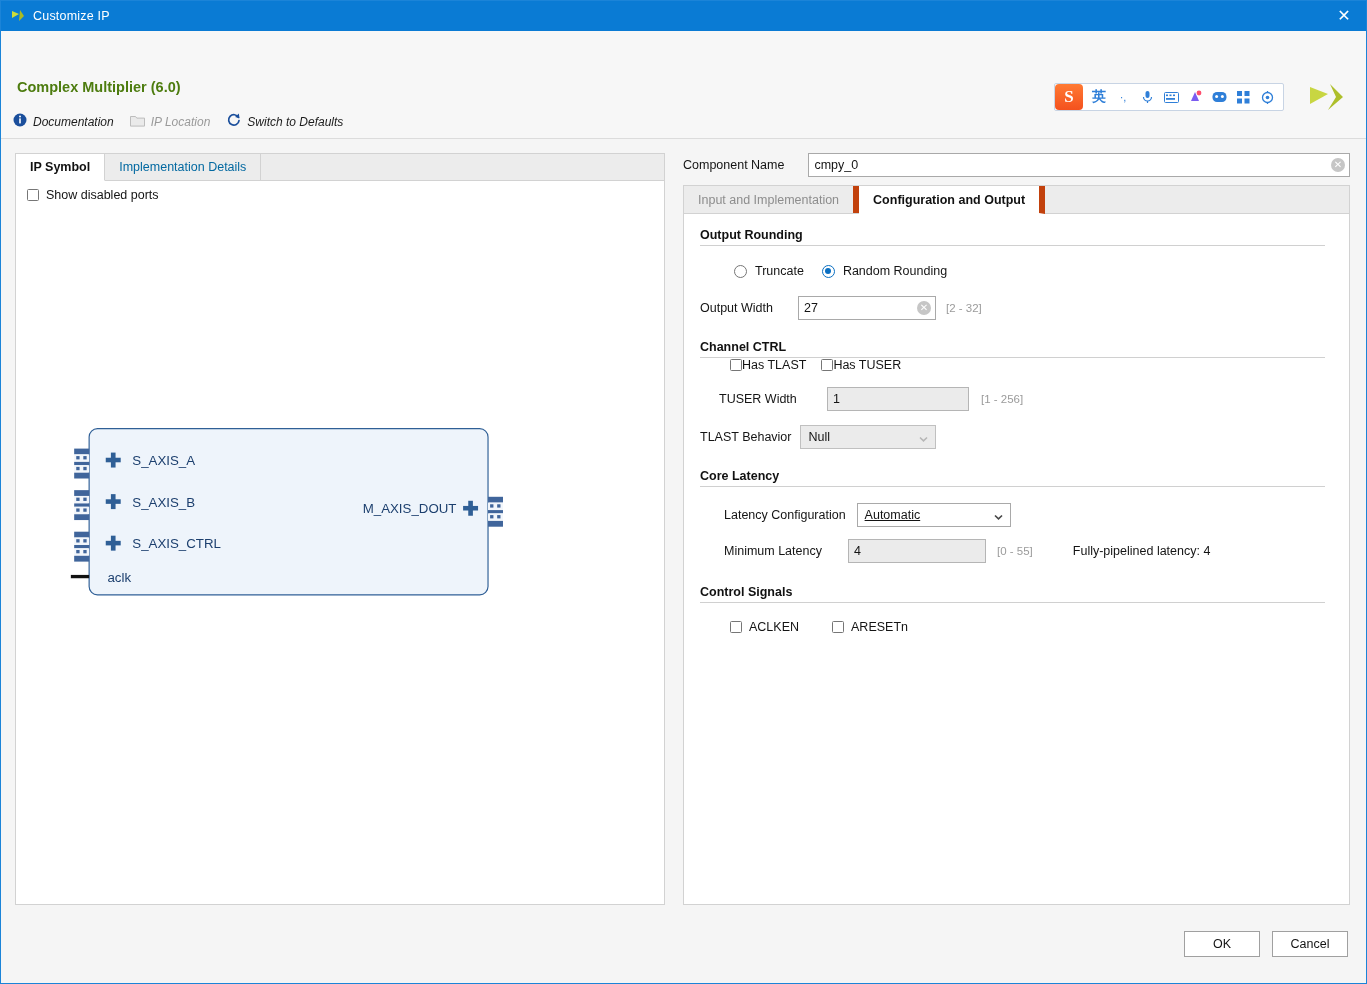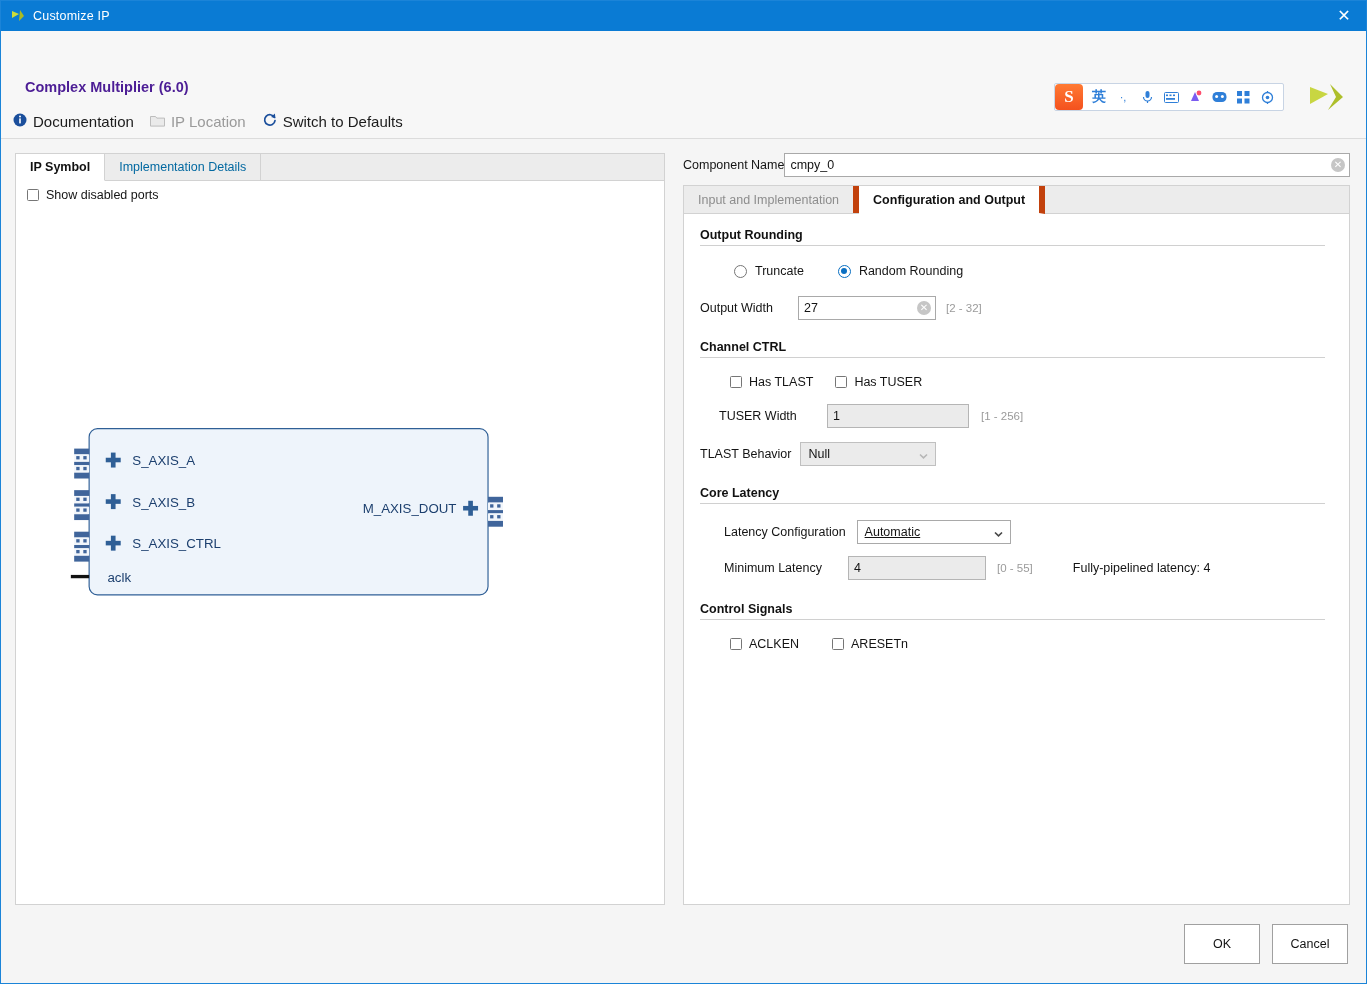--- a/index.html
+++ b/index.html
@@ -46,32 +46,32 @@
   }
   
   #header {
     flex: 0 0 auto;
     background: #f7f7f7;
     border-bottom: 1px solid #dcdcdc;
     position: relative;
     height: 108px;
   }
   #ip-title {
-    position: absolute; left: 24px; top: 56px;
+    position: absolute; left: 16px; top: 56px;
     transform: translateY(-50%);
-    font-size: 14.5px; font-weight: bold; color: #4c1d95;
+    font-size: 14.5px; font-weight: bold; color: #4d7c0f;
   }
   #toolbar-links {
     position: absolute; left: 12px; top: 108px;
     transform: translateY(-100%);
     display: flex; align-items: center; gap: 16px;
     padding-bottom: 8px;
   }
   .tl-item { display: flex; align-items: center; gap: 6px; cursor: pointer; }
-  .tl-item .tl-label { font-size: 15px; color: #1b1b1b; }
+  .tl-item .tl-label { font-size: 12px; color: #1b1b1b; font-style: italic; }
   .tl-item.disabled .tl-label { color: #9a9a9a; }
   
   #ime-bar {
     position: absolute; right: 82px; top: 52px;
     height: 28px;
     display: flex; align-items: center;
     border: 1px solid #c8d4e4;
     background: #ffffff;
     padding: 0 4px 0 0;
     border-radius: 2px;
@@ -151,21 +151,21 @@
   
   #ip-symbol { position: absolute; left: 0; top: 0; width:100%; height:100%; }
   
   #right-panel {
     flex: 1 1 auto;
     display: flex; flex-direction: column;
     min-width: 0;
   }
   #comp-name-row {
     display: flex; align-items: center;
-    gap: 0;
+    gap: 24px;
     margin-bottom: 8px;
     flex: 0 0 auto;
   }
   #comp-name-label { font-size: 12.5px; color: #141414; white-space: nowrap; }
   .txtfield {
     position: relative;
     border: 1px solid #a9a9a9;
     background: #ffffff;
     height: 24px;
     display: flex; align-items: center;
@@ -256,21 +256,21 @@
   }
   
   #footer {
     flex: 0 0 auto;
     height: 78px;
     display: flex; align-items: center; justify-content: flex-end;
     padding-right: 18px; gap: 12px;
     background: #f5f5f5;
   }
   .btn {
-    width: 76px; height: 40px;
+    width: 76px; height: 26px;
     border: 1px solid #a0a0a0;
     background: #ffffff;
     font-size: 12.5px; color: #141414;
     display: flex; align-items: center; justify-content: center;
     cursor: pointer;
   }
 </style>
 </head>
 <body>
 
@@ -498,40 +498,40 @@
         </div>
 
         <div id="right-content">
 
           <div class="sec">
             <div class="section-title">Output Rounding</div>
             <div class="section-rule"></div>
 
             <div class="row" style="margin-top:18px; padding-left:34px; gap:8px;">
               <span class="radio"></span>
-              <span class="lbl" style="margin-right:26px;">Truncate</span>
+              <span class="lbl" style="margin-right:10px;">Truncate</span>
               <span class="radio checked"></span>
               <span class="lbl">Random Rounding</span>
             </div>
 
             <div class="row" style="margin-top:18px; gap:10px;">
               <span class="lbl" style="width:88px;">Output Width</span>
               <div class="txtfield" style="width:138px;">
                 <span>27</span>
                 <span class="clear-ic">✕</span>
               </div>
               <span class="hint">[2 - 32]</span>
             </div>
           </div>
 
           <div class="sec" style="margin-top:20px;">
             <div class="section-title">Channel CTRL</div>
             <div class="section-rule"></div>
 
-            <div class="row" style="margin-top:17px; padding-left:30px; gap:7px;">
+            <div class="row" style="margin-top:0; padding-left:30px; ">
               <span class="cb"></span>
               <span class="lbl" style="margin-right:15px;">Has TLAST</span>
               <span class="cb"></span>
               <span class="lbl">Has TUSER</span>
             </div>
 
             <div class="row" style="margin-top:15px; padding-left:19px; gap:12px;">
               <span class="lbl" style="width:96px;">TUSER Width</span>
               <div class="txtfield disabled" style="width:142px; padding-right:6px;">
                 <span>1</span>

